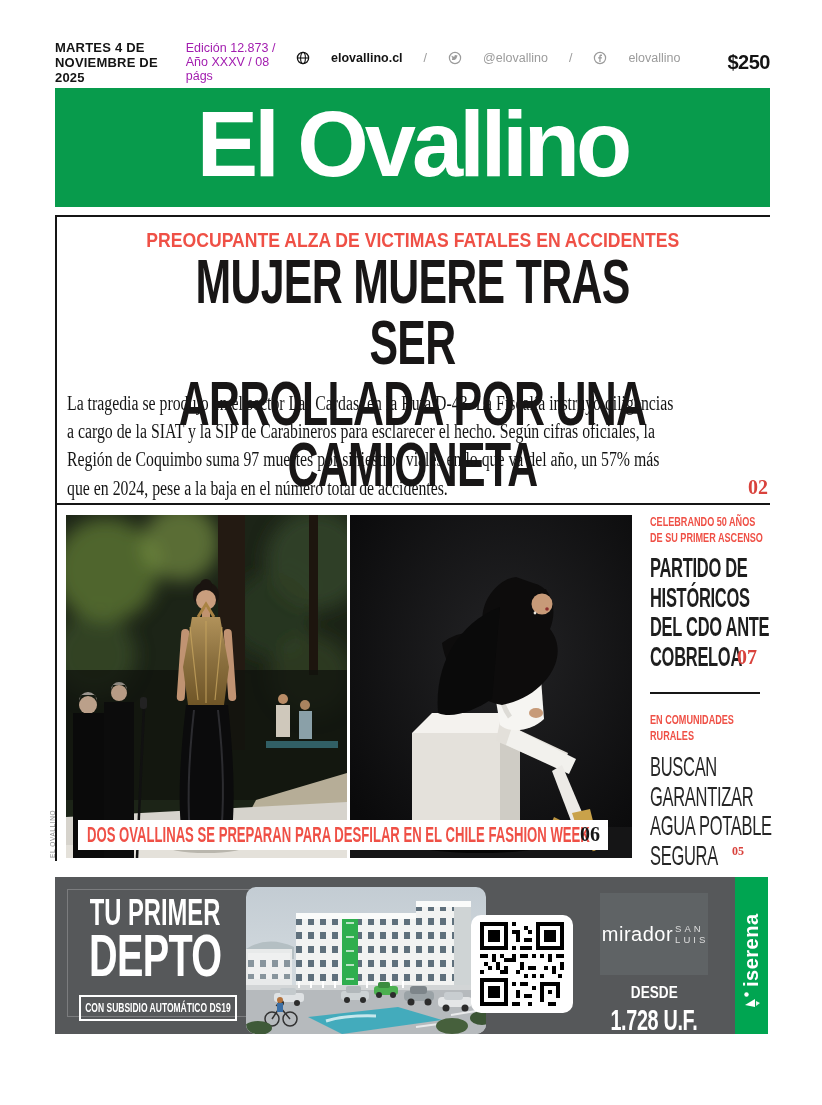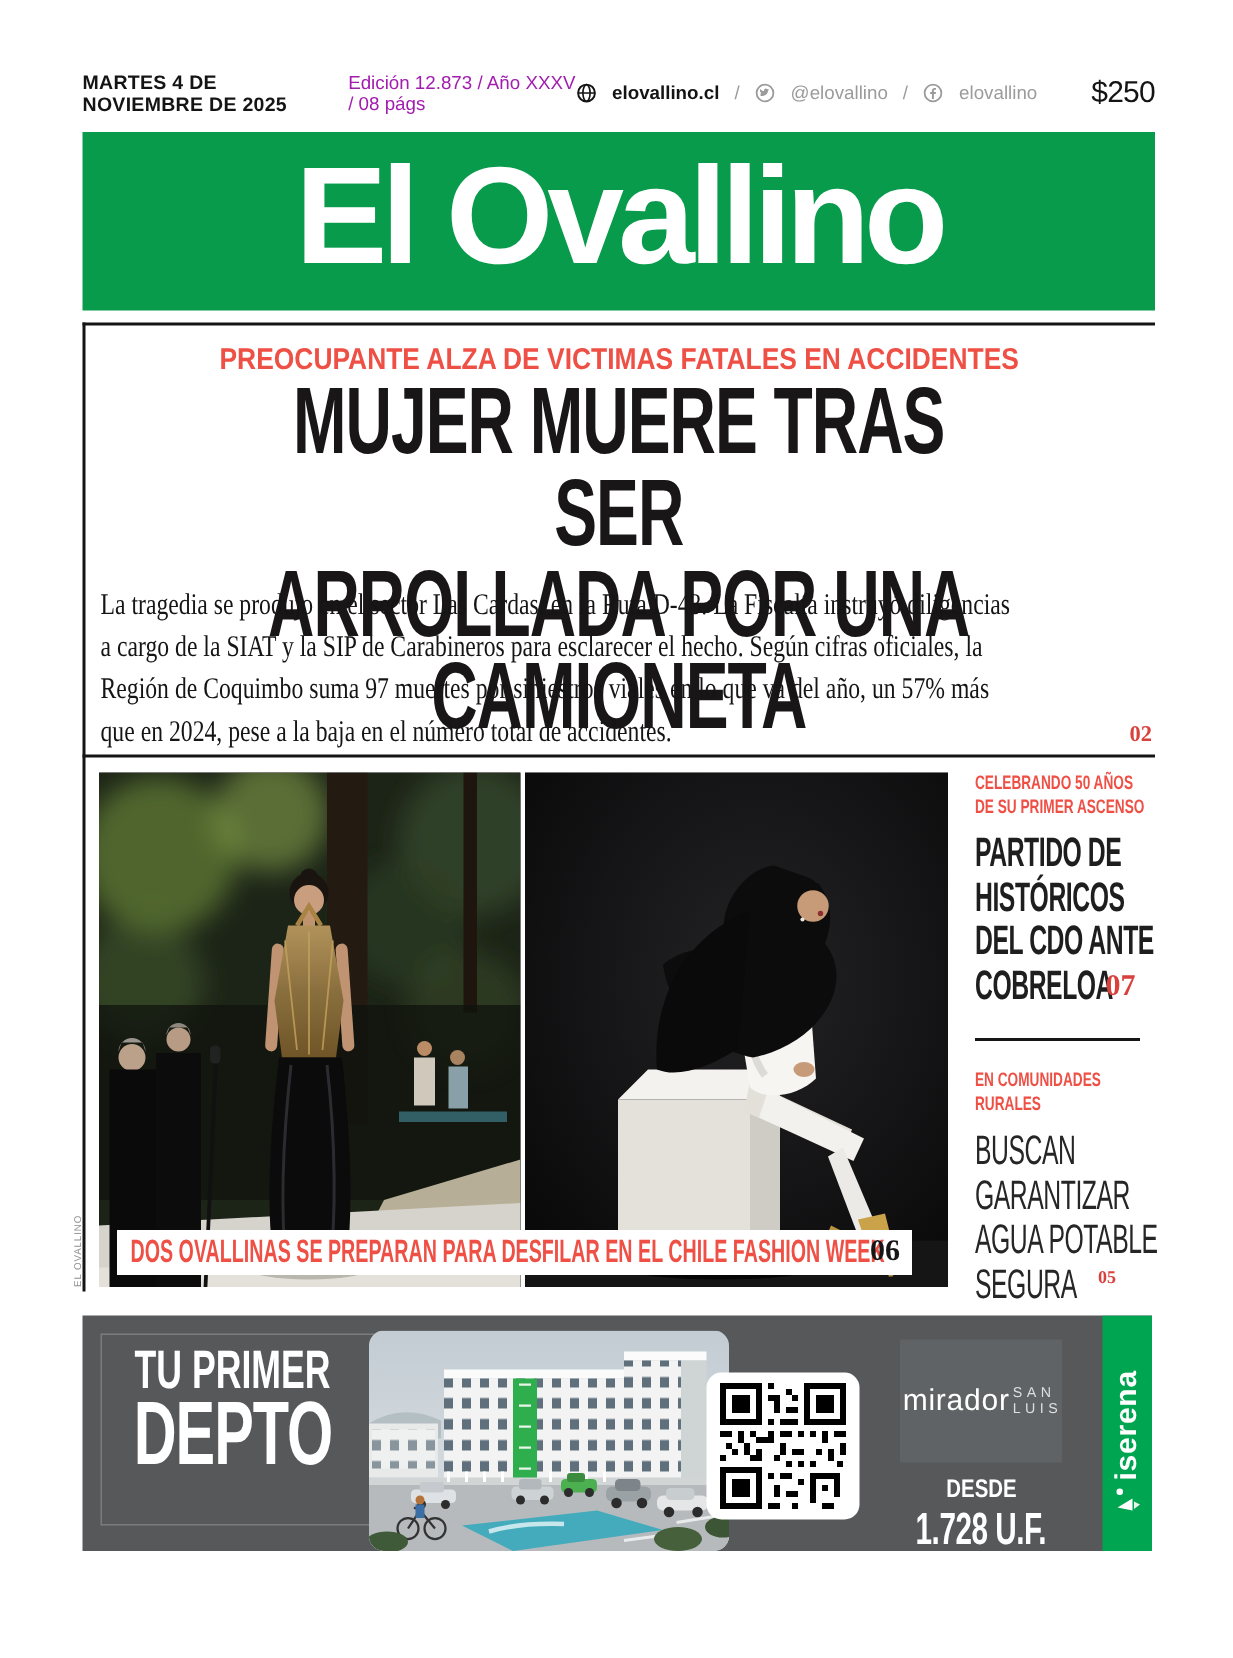--- a/index.html
+++ b/index.html
@@ -4,24 +4,24 @@
 <style>
   html,body{margin:0;padding:0;background:#ffffff;}
   .page{position:relative;width:822px;height:1105px;background:#fff;overflow:hidden;
         font-family:"Liberation Sans",sans-serif;}
   .abs{position:absolute;}
 
   
   .topbar{left:55px;top:50px;width:715px;height:24px;display:flex;align-items:center;}
   .tb-date{font-size:13px;font-weight:700;color:#141414;letter-spacing:.2px;}
   .tb-edition{font-size:12.5px;color:#a21caf;margin-left:8px;}
-  .tb-right{margin-left:auto;display:flex;align-items:center;gap:10px;color:#9b9b9b;font-size:12.5px;}
+  .tb-right{margin-left:auto;display:flex;gap:21px;color:#9b9b9b;font-size:12.5px;}
   .tb-site{font-weight:700;color:#141414;}
   .tb-ico{display:inline-flex;width:14px;height:14px;}
-  .tb-price{font-size:20px;font-weight:400;color:#141414;margin-left:26px;letter-spacing:-.5px;}
+  .tb-price{font-size:20px;font-weight:700;color:#141414;margin-left:26px;letter-spacing:-.5px;}
 
   
   .masthead{left:55px;top:88px;width:715px;height:119px;background:#089b4c;
             display:flex;align-items:center;justify-content:center;}
   .masthead span{color:#fff;font-weight:700;font-size:92px;letter-spacing:-4px;
                  line-height:1;padding-bottom:8px;}
 
   .rule{background:#151515;height:2px;}
   .rule-top{left:55px;top:215px;width:715px;}
   .rule-mid{left:55px;top:503px;width:715px;}
@@ -32,21 +32,21 @@
   .kicker{display:inline-block;font-size:20px;font-weight:700;color:#ef5046;
           transform:scaleX(.88);transform-origin:center top;white-space:nowrap;}
   .headline-wrap{left:55px;top:251px;width:715px;text-align:center;}
   .headline{display:inline-block;font-size:63px;line-height:61px;font-weight:700;color:#181616;
             transform:scaleX(.68);transform-origin:center top;white-space:pre-line;letter-spacing:-1px;}
   .summary-wrap{left:67px;top:389px;width:701px;height:114px;}
   .summary{display:inline-block;width:900px;font-family:"Liberation Serif",serif;
            font-size:20px;line-height:28.2px;color:#151515;white-space:pre-line;
            transform:scaleX(.79);transform-origin:left top;}
   .pagenum{font-family:"Liberation Serif",serif;font-weight:700;color:#d9423c;}
-  .sum-page{right:0;bottom:4px;font-size:15px;}
+  .sum-page{right:0;bottom:4px;font-size:20px;}
 
   
   .photo{top:515px;height:343px;overflow:hidden;background:#111;}
   .photo-left{left:66px;width:281px;}
   .photo-right{left:350px;width:282px;}
   .credit{left:49px;top:808px;height:50px;writing-mode:vertical-rl;transform:rotate(180deg);
           font-size:6.5px;color:#8f8f8f;letter-spacing:.6px;}
   .caption-bar{left:78px;top:820px;width:530px;height:30px;background:#fff;}
   .caption-text{position:absolute;left:9px;top:50%;transform:translateY(-50%) scaleX(.61);
                 transform-origin:left center;font-size:21.5px;font-weight:700;color:#ef5046;
@@ -275,20 +275,23 @@
 SEGURA</div>
   <span class="abs sb-p2 pagenum">05</span>
 
   <div class="abs ad">
     <div class="ad-frame"></div>
     <div class="ad-t1">
       <span>TU PRIMER</span>
     </div>
     <div class="ad-t2">
       <span>DEPTO</span>
+    </div>
+    <div class="ad-badge">
+      <span>CON SUBSIDIO AUTOMÁTICO DS19</span>
     </div>
 
     <div class="ad-building">
       <svg width="240" height="147" viewBox="0 0 240 147">
         <defs>
           <linearGradient id="sky" x1="0" y1="0" x2="0" y2="1">
             <stop offset="0" stop-color="#c3ccd3"></stop>
               <stop offset="1" stop-color="#dde3e6"></stop>
           </linearGradient>
           <pattern id="win" width="12" height="14" patternUnits="userSpaceOnUse">

